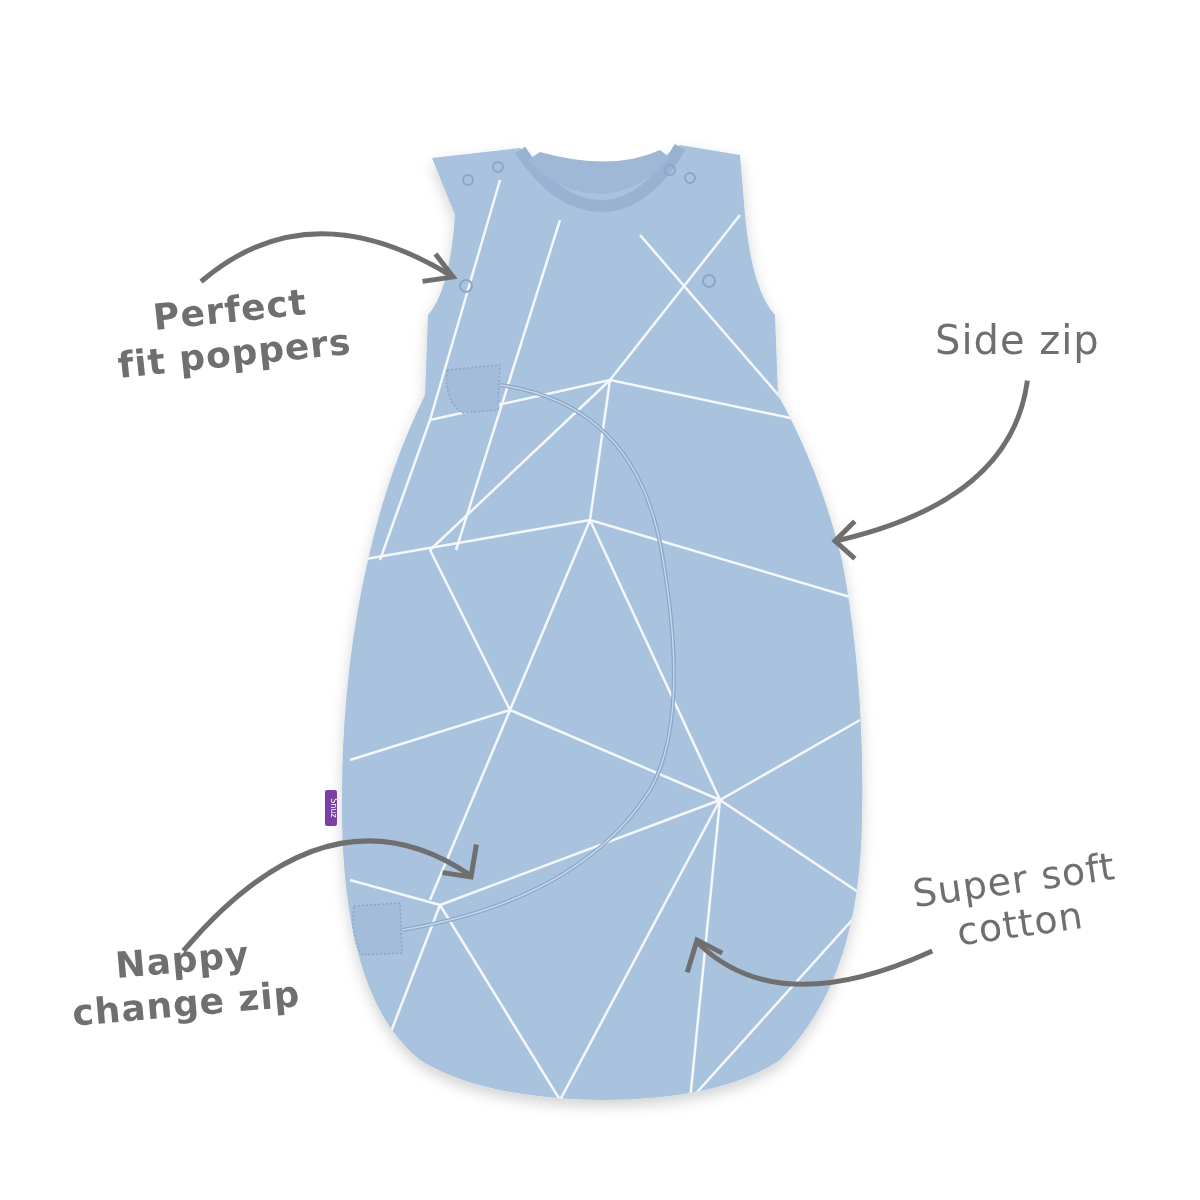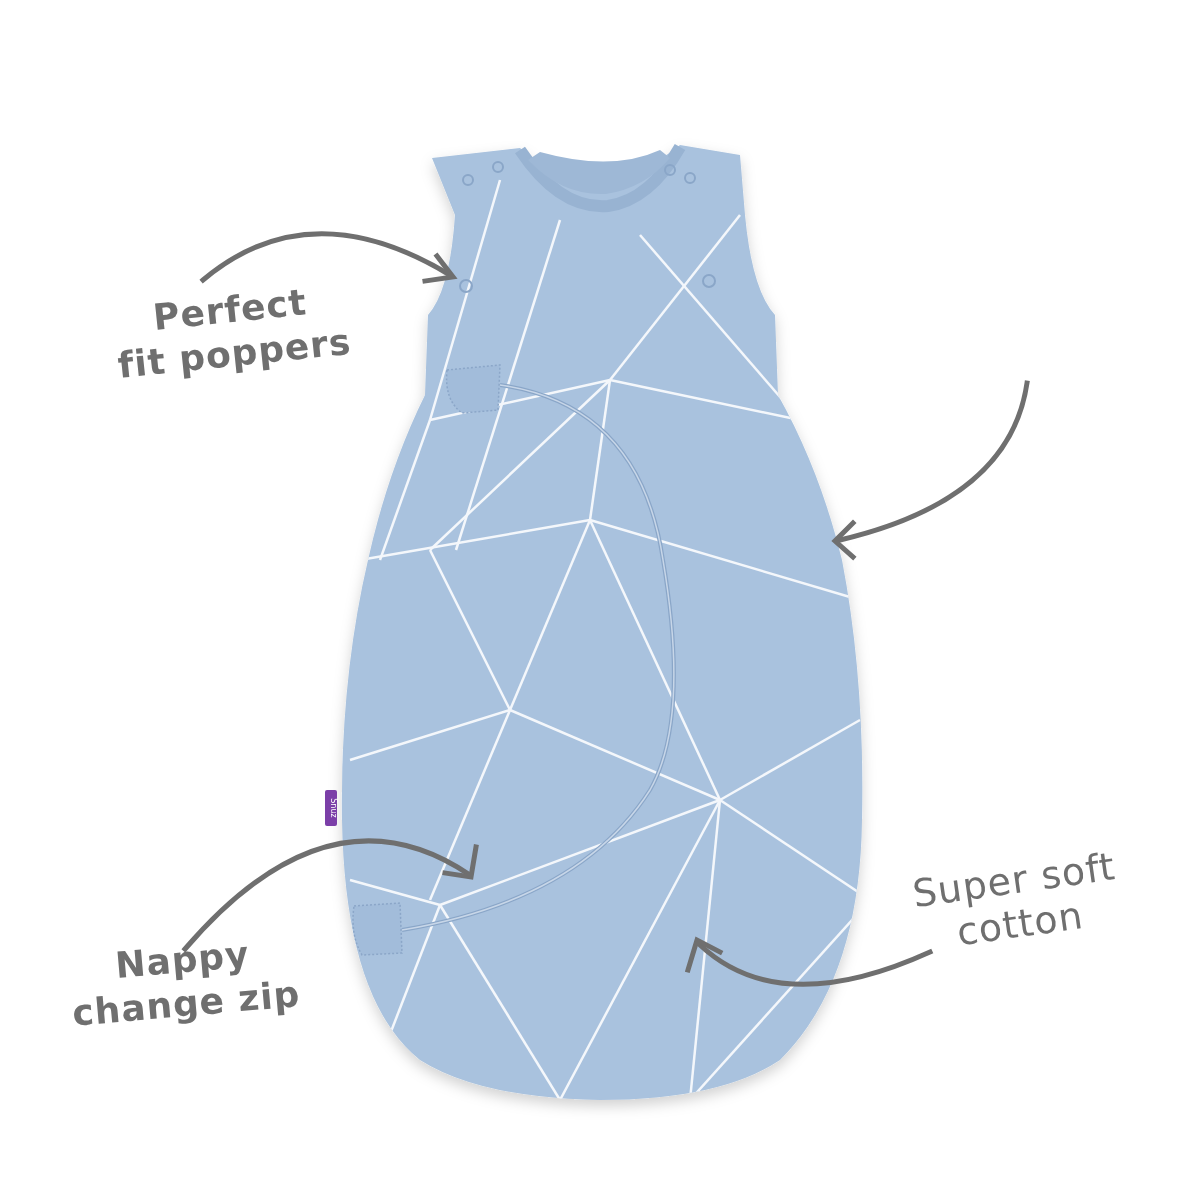--- a/index.html
+++ b/index.html
@@ -92,20 +92,23 @@
       <path d="M476,847 L471,877 L445,873"></path>
       <path d="M930,952 Q780,1020 700,945"></path>
       <path d="M688,970 L697,940 L720,952"></path>
     </g>
   </svg>
 
   <div class="label lbl-poppers">
     <span>Perfect</span>
     <span>fit poppers</span>
   </div>
+  <div class="label lbl-sidezip">
+    <span>Side zip</span>
+  </div>
   <div class="label lbl-nappy">
     <span>Nappy</span>
     <span>change zip</span>
   </div>
   <div class="label lbl-cotton">
     <span>Super soft</span>
     <span>cotton</span>
   </div>
 </div>
 

